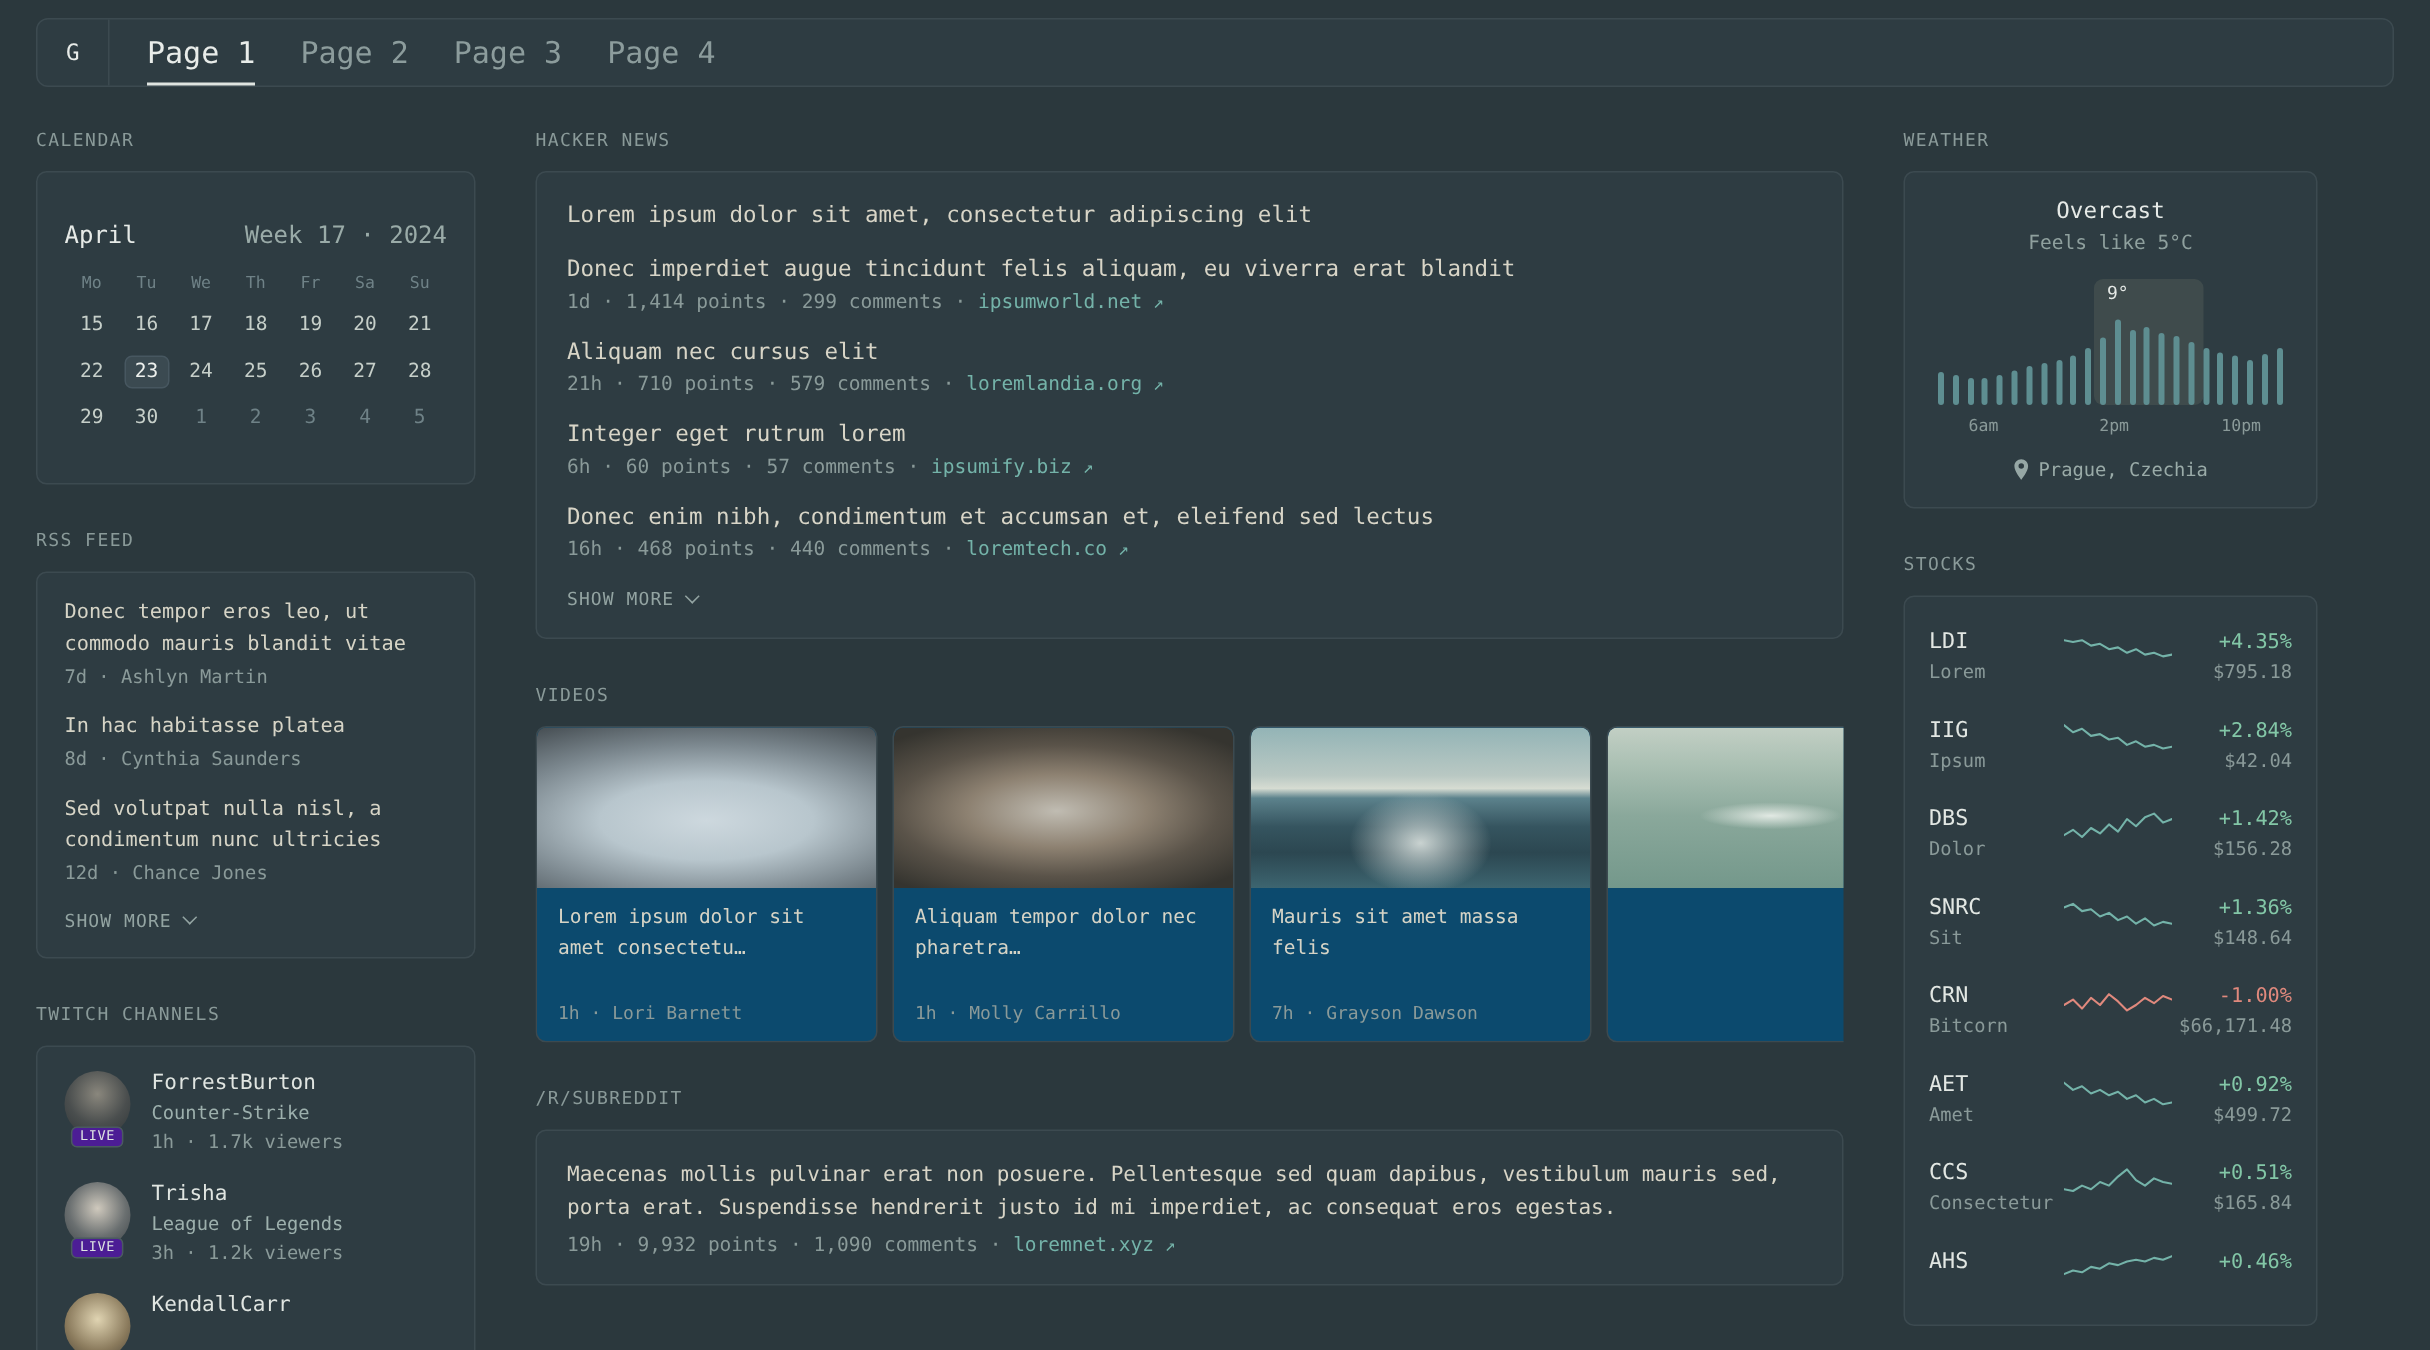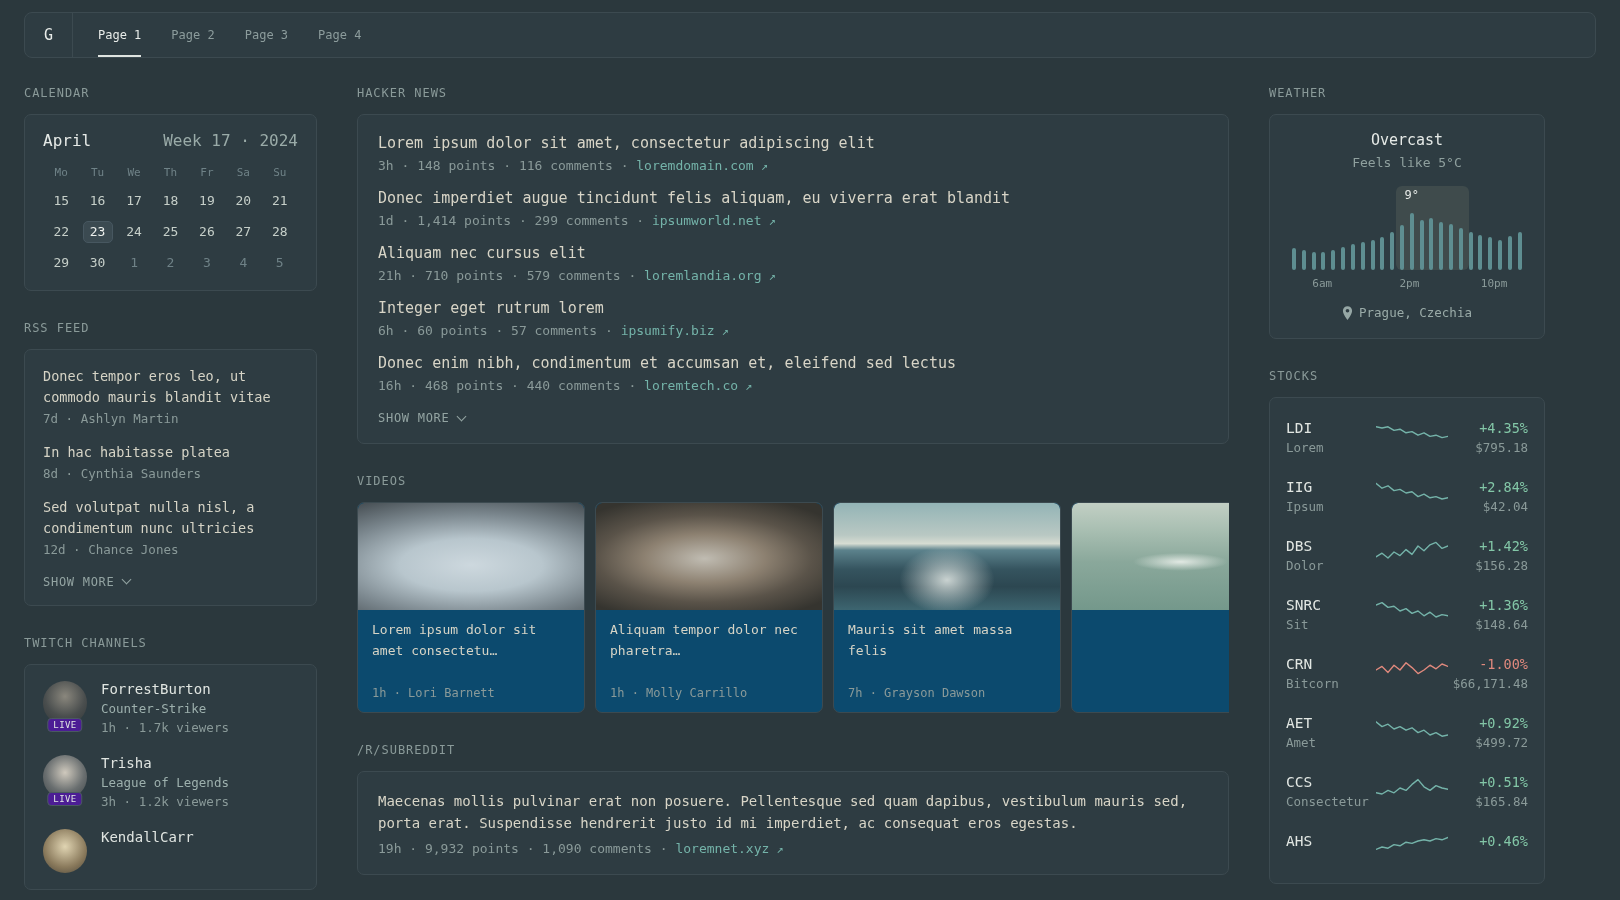--- a/index.html
+++ b/index.html
@@ -4,36 +4,36 @@
 <style>
   *{box-sizing:border-box;margin:0;padding:0}
   html,body{width:1620px;height:900px;overflow:hidden}
   body{background:#2b383d;color:#cfd8d3;font-family:"DejaVu Sans Mono","Liberation Mono",monospace;font-size:14px;-webkit-font-smoothing:antialiased}
   .page{padding:12px 24px 0}
 
   
   .topbar{height:46px;border:1px solid #3c4a50;border-radius:8px;display:flex;align-items:stretch;background:#2e3c42}
   .logo{width:48px;display:flex;align-items:center;justify-content:center;color:#e8ece9;font-size:15px;border-right:1px solid #3c4a50;cursor:pointer}
   .tabs{display:flex;align-items:stretch;padding:0 10px}
-  .tab{display:flex;align-items:center;padding:0 15px;color:#8c9c9c;font-size:12px;position:relative;cursor:pointer}
+  .tab{display:flex;align-items:center;padding:0 15px;color:#8c9c9c;font-size:20px;position:relative;cursor:pointer}
   .tab.active{color:#e8ece9}
   .tab.active::after{content:"";position:absolute;left:15px;right:15px;bottom:0;height:2px;background:#dfe4e0}
 
   
   .cols{display:flex;gap:40px;margin-top:28px;align-items:flex-start}
   .col-left{width:293px;flex:none}
   .col-mid{width:872px;flex:none}
   .col-right{width:276px;flex:none}
   .section{margin-top:30px}
   .section:first-child{margin-top:0}
   .sec-title{font-size:12px;letter-spacing:.08em;color:#8a9a99;margin-bottom:14px}
   .panel{background:#2e3c42;border:1px solid #3c4a50;border-radius:7px}
 
   
-  .calendar{padding:16px 18px}
+  .calendar{padding:32px 18px}
   .cal-head{display:flex;justify-content:space-between;align-items:baseline;margin-bottom:16px}
   .cal-month{font-size:16px;color:#e6eae7}
   .cal-week{font-size:16px;color:#9aaba8}
   .cal-grid{display:grid;grid-template-columns:repeat(7,1fr);row-gap:9px;text-align:center;align-items:center}
   .cal-dow{font-size:11px;color:#6f8287;margin-bottom:2px}
   .cal-day{font-size:13px;color:#c6cfc9;line-height:22px}
   .cal-day.muted{color:#6f8287}
   .cal-day.today{background:#3b4a51;border:1px solid #475760;border-radius:5px;color:#eef1ee;width:30px;line-height:20px;margin:0 auto}
 
   
@@ -232,21 +232,20 @@
     </div>
 
     <div class="col col-mid">
 
       <div class="section">
         <div class="sec-title">HACKER NEWS</div>
         <div class="panel hn">
           <div>
               <div class="hn-item">
                 <div class="hn-title">Lorem ipsum dolor sit amet, consectetur adipiscing elit</div>
-                <div class="meta-line"><span>3h · 148 points · 116 comments · </span><span class="domain">loremdomain.com</span><span class="ext-arrow"> ↗</span></div>
               </div>
               <div class="hn-item">
                 <div class="hn-title">Donec imperdiet augue tincidunt felis aliquam, eu viverra erat blandit</div>
                 <div class="meta-line"><span>1d · 1,414 points · 299 comments · </span><span class="domain">ipsumworld.net</span><span class="ext-arrow"> ↗</span></div>
               </div>
               <div class="hn-item">
                 <div class="hn-title">Aliquam nec cursus elit</div>
                 <div class="meta-line"><span>21h · 710 points · 579 comments · </span><span class="domain">loremlandia.org</span><span class="ext-arrow"> ↗</span></div>
               </div>
               <div class="hn-item">

